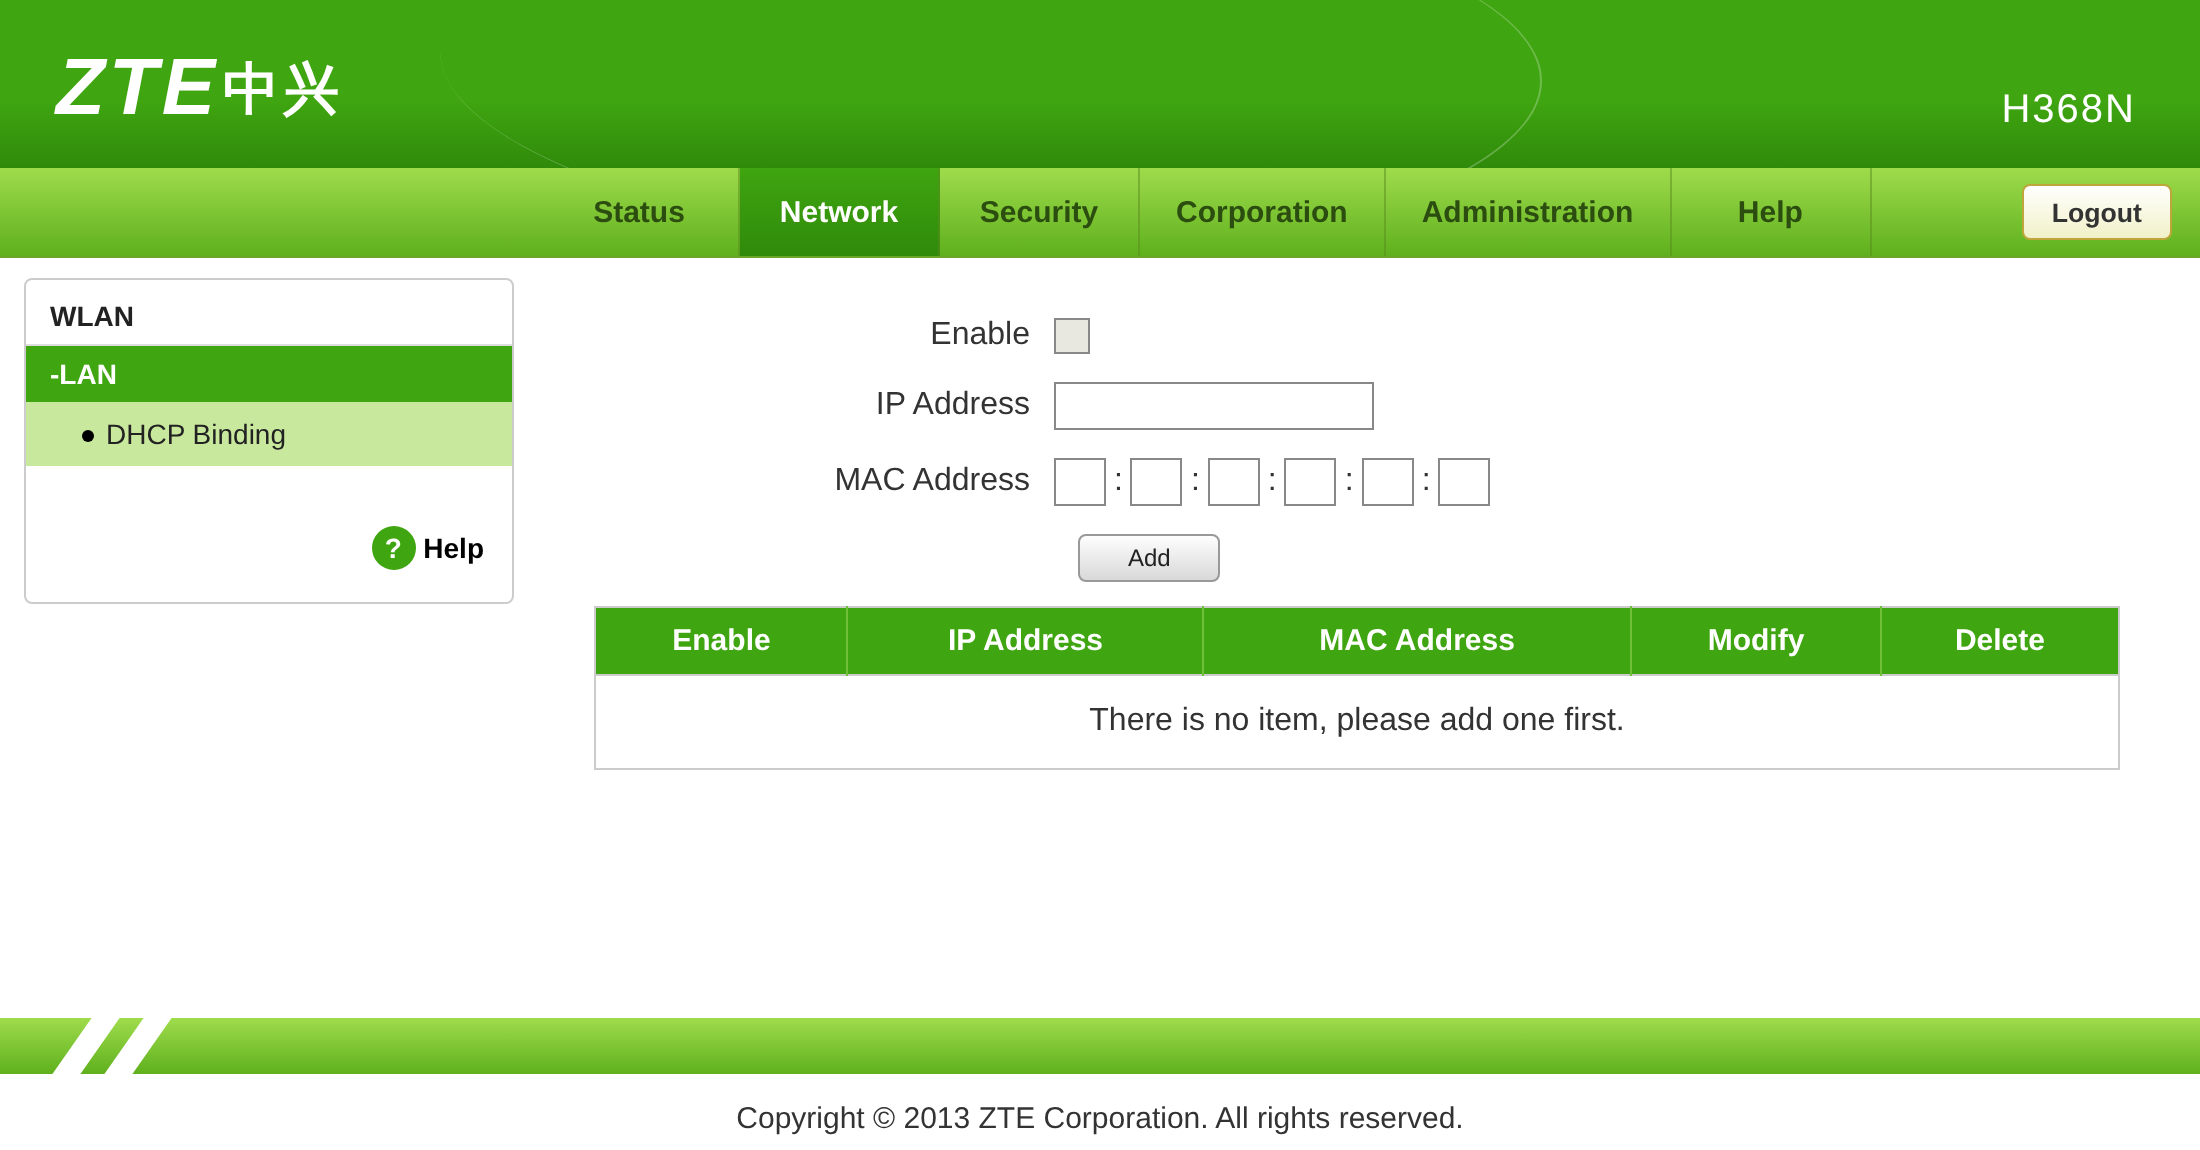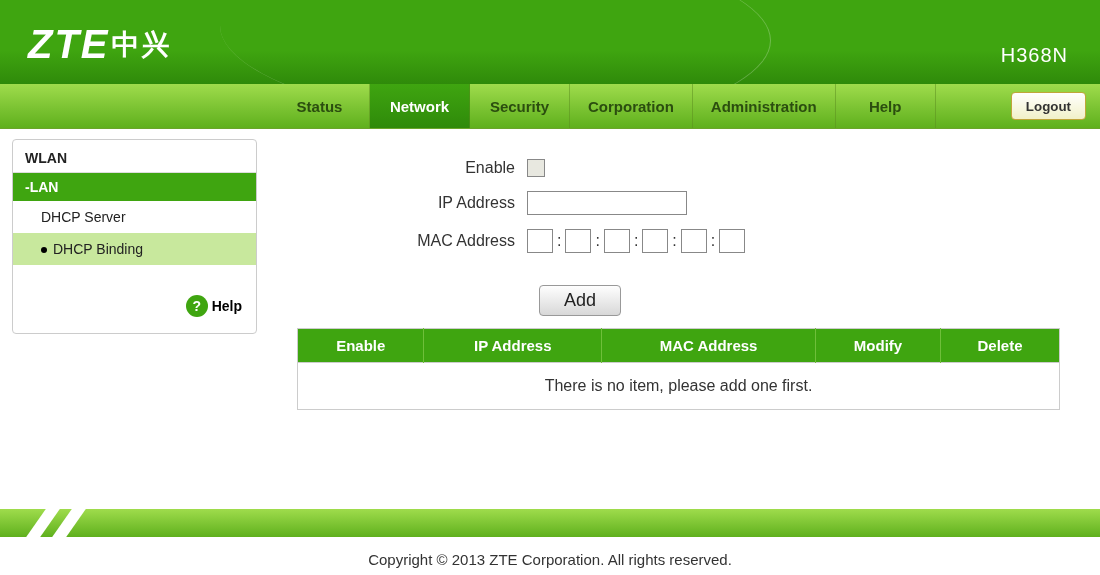--- a/index.html
+++ b/index.html
@@ -213,23 +213,22 @@
     text-align: center;
   }
   .mac-sep { color: #333; font-size: 16px; }
   .add-row { padding-left: 242px; margin-bottom: 12px; }
   .add-btn {
     padding: 4px 24px;
     border: 1px solid #999;
     border-radius: 4px;
     background: linear-gradient(180deg,#fefefe,#d8d8d8);
     cursor: pointer;
-    font-size: 18px;
+    font-size: 12px;
     color: #222;
-    margin-top: 18px;
   }
 
   
   .bind-table {
     width: 100%;
     border: 1px solid #ccc;
     border-collapse: collapse;
   }
   .bind-table thead th {
     background: #3fa510;
@@ -293,21 +292,20 @@
   <div class="tab">Administration</div>
   <div class="tab">Help</div>
   <button class="logout-btn" style="margin-left:auto">Logout</button>
 </div>
 
 <div class="body-row">
 
   <div class="sidebar">
     <div class="side-item">WLAN</div>
     <div class="side-item category active">-LAN</div>
-    <div class="side-sub">DHCP Server</div>
     <div class="side-sub active">
       <span class="bullet"></span><span>DHCP Binding</span>
     </div>
     <div class="side-help">
       <span class="help-circle">?</span><span class="side-help-label">Help</span>
     </div>
   </div>
 
   <div class="main">
 

